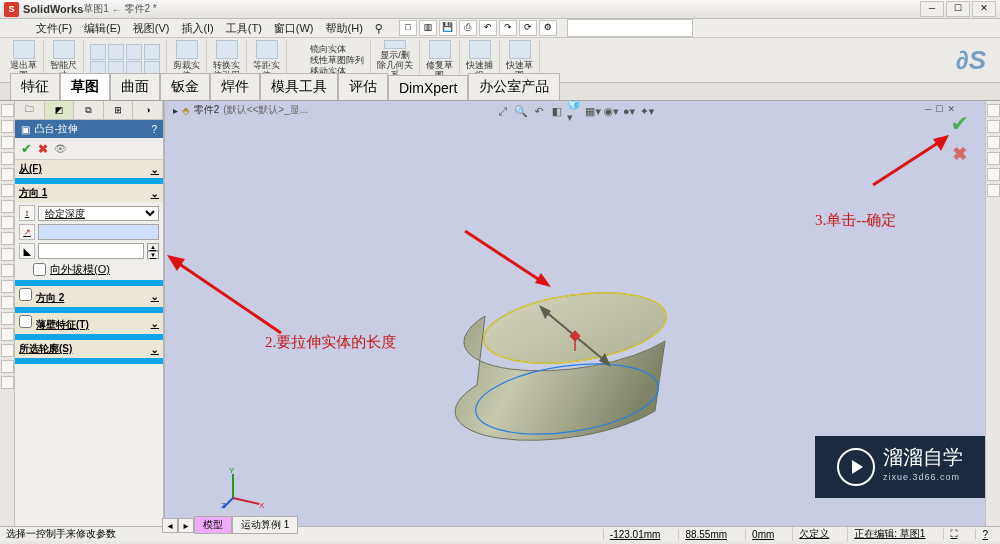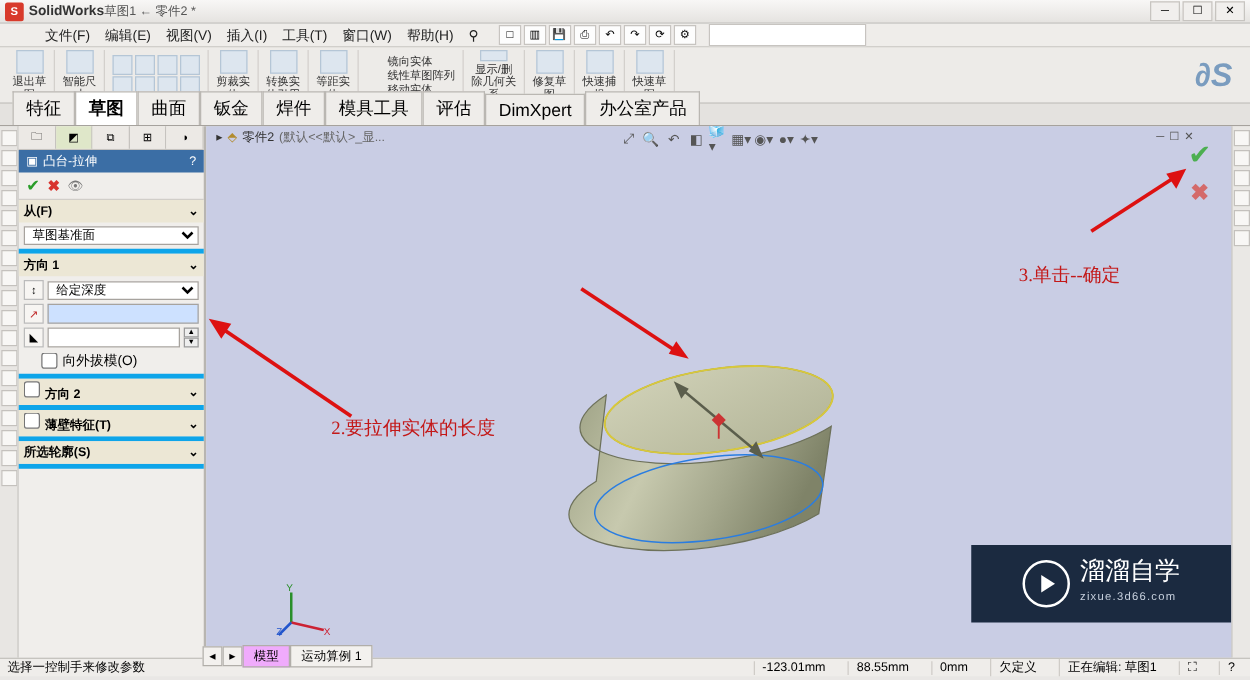--- a/index.html
+++ b/index.html
@@ -32,21 +32,21 @@
   .lvicon{width:11px;height:11px;border:1px solid #c4c1bd;background:#f8f7f5;cursor:pointer;}
   
   .fm{width:148px;background:#f0eeeb;border-right:2px solid #b8b5b0;display:flex;flex-direction:column;}
   .fm-tabs{display:flex;gap:0;height:18px;border-bottom:1px solid #c6c3bf;}
   .fm-tab{flex:1;border-right:1px solid #c6c3bf;display:flex;align-items:center;justify-content:center;font-size:9px;cursor:pointer;background:#ece9e5;}
   .pm-title{background:#3b6ea5;color:#fff;padding:2px 6px;font-size:10px;display:flex;align-items:center;justify-content:space-between;}
   .pm-ctrls{display:flex;gap:6px;padding:3px 6px;align-items:center;border-bottom:1px solid #d1cec9;}
   .pm-ok{color:#2a9d2a;font-size:13px;cursor:pointer;}
   .pm-x{color:#d8332e;font-size:12px;cursor:pointer;font-weight:bold;}
   .pm-pin{color:#777;font-size:10px;cursor:pointer;}
-  .pm-section{border-bottom:4px solid #0ea5e9;}
+  .pm-section{border-bottom:6px solid #0ea5e9;text-decoration:underline;}
   .pm-sh{background:#ece7d5;padding:2px 4px;font-weight:bold;font-size:10px;display:flex;align-items:center;justify-content:space-between;cursor:pointer;}
   .pm-body{padding:3px 4px;display:flex;flex-direction:column;gap:3px;}
   .pm-row{display:flex;align-items:center;gap:3px;}
   .pm-select{flex:1;height:15px;border:1px solid #a7a39e;background:#fff;font-size:10px;padding:0 2px;}
   .pm-input{flex:1;height:14px;border:1px solid #a7a39e;background:#fff;font-size:10px;padding:0 3px;}
   .pm-input.sel{background:#cde1ff;}
   .pm-spin{width:12px;height:16px;display:flex;flex-direction:column;}
   .pm-spin div{flex:1;border:1px solid #999;background:#eee;font-size:6px;text-align:center;line-height:6px;cursor:pointer;}
   .pm-smicon{width:14px;height:14px;border:1px solid #bbb;background:#f7f5f2;display:flex;align-items:center;justify-content:center;font-size:9px;cursor:pointer;}
   .pm-chk{display:flex;align-items:center;gap:4px;padding-left:14px;}
@@ -64,23 +64,23 @@
   .triad{position:absolute;left:56px;bottom:16px;}
   .rightvbar{width:14px;background:#eae8e5;border-left:1px solid #c4c1bd;display:flex;flex-direction:column;align-items:center;gap:3px;padding-top:3px;}
   
   .vtabs{position:absolute;left:162px;bottom:12px;height:14px;display:flex;align-items:center;font-size:10px;}
   .vtab{padding:1px 8px;border:1px solid #b1aea9;background:#f3f1ee;cursor:pointer;}
   .vtab.active{background:#f0abfc;}
   .vtab-nav{width:14px;text-align:center;padding:1px 0;border:1px solid #b1aea9;background:#f3f1ee;cursor:pointer;}
   
   .status{height:14px;background:#efedea;border-top:1px solid #b9b6b1;font-size:10px;display:flex;align-items:center;padding:0 6px;gap:12px;}
   .status .spacer{flex:1;}
-  .status .seg{padding:0 6px;border-left:1px solid #cfccc7;}
-  
-  .watermark{position:absolute;right:0;bottom:28px;width:208px;height:62px;background:#1b2a40;color:#fff;display:flex;align-items:center;justify-content:center;gap:8px;}
+  .status .seg{padding:0 6px;border-left:1px solid #cfccc7;text-decoration:underline;}
+  
+  .watermark{position:absolute;right:0;bottom:28px;width:170px;height:62px;background:#1b2a40;color:#fff;display:flex;align-items:center;justify-content:center;gap:8px;}
   .watermark .play{width:34px;height:34px;border:2px solid #fff;border-radius:50%;display:flex;align-items:center;justify-content:center;}
   .watermark .play::before{content:"";border-left:11px solid #fff;border-top:7px solid transparent;border-bottom:7px solid transparent;margin-left:3px;}
   .watermark .txt{font-size:20px;display:flex;flex-direction:column;line-height:20px;}
   .watermark .sub{font-size:9px;letter-spacing:1px;color:#c7d0dd;}
 </style>
 </head>
 <body>
 
 <div class="titlebar">
   <div class="logo">S</div>
@@ -237,25 +237,20 @@
     <div class="pm-ctrls">
       <span class="pm-ok">✔</span>
       <span class="pm-x">✖</span>
       <span class="pm-pin">👁</span>
     </div>
     <div class="pm-section">
       <div class="pm-sh">
           <span>从(F)</span>
           <span>⌄</span>
         </div>
-      <div class="pm-body">
-        <div class="pm-row">
-            <select class="pm-select"><option>草图基准面</option></select>
-          </div>
-      </div>
     </div>
     <div class="pm-section">
       <div class="pm-sh">
           <span>方向 1</span>
           <span>⌄</span>
         </div>
       <div class="pm-body">
         <div class="pm-row">
           <div class="pm-smicon">↕</div>
           <select class="pm-select"><option>给定深度</option></select>

